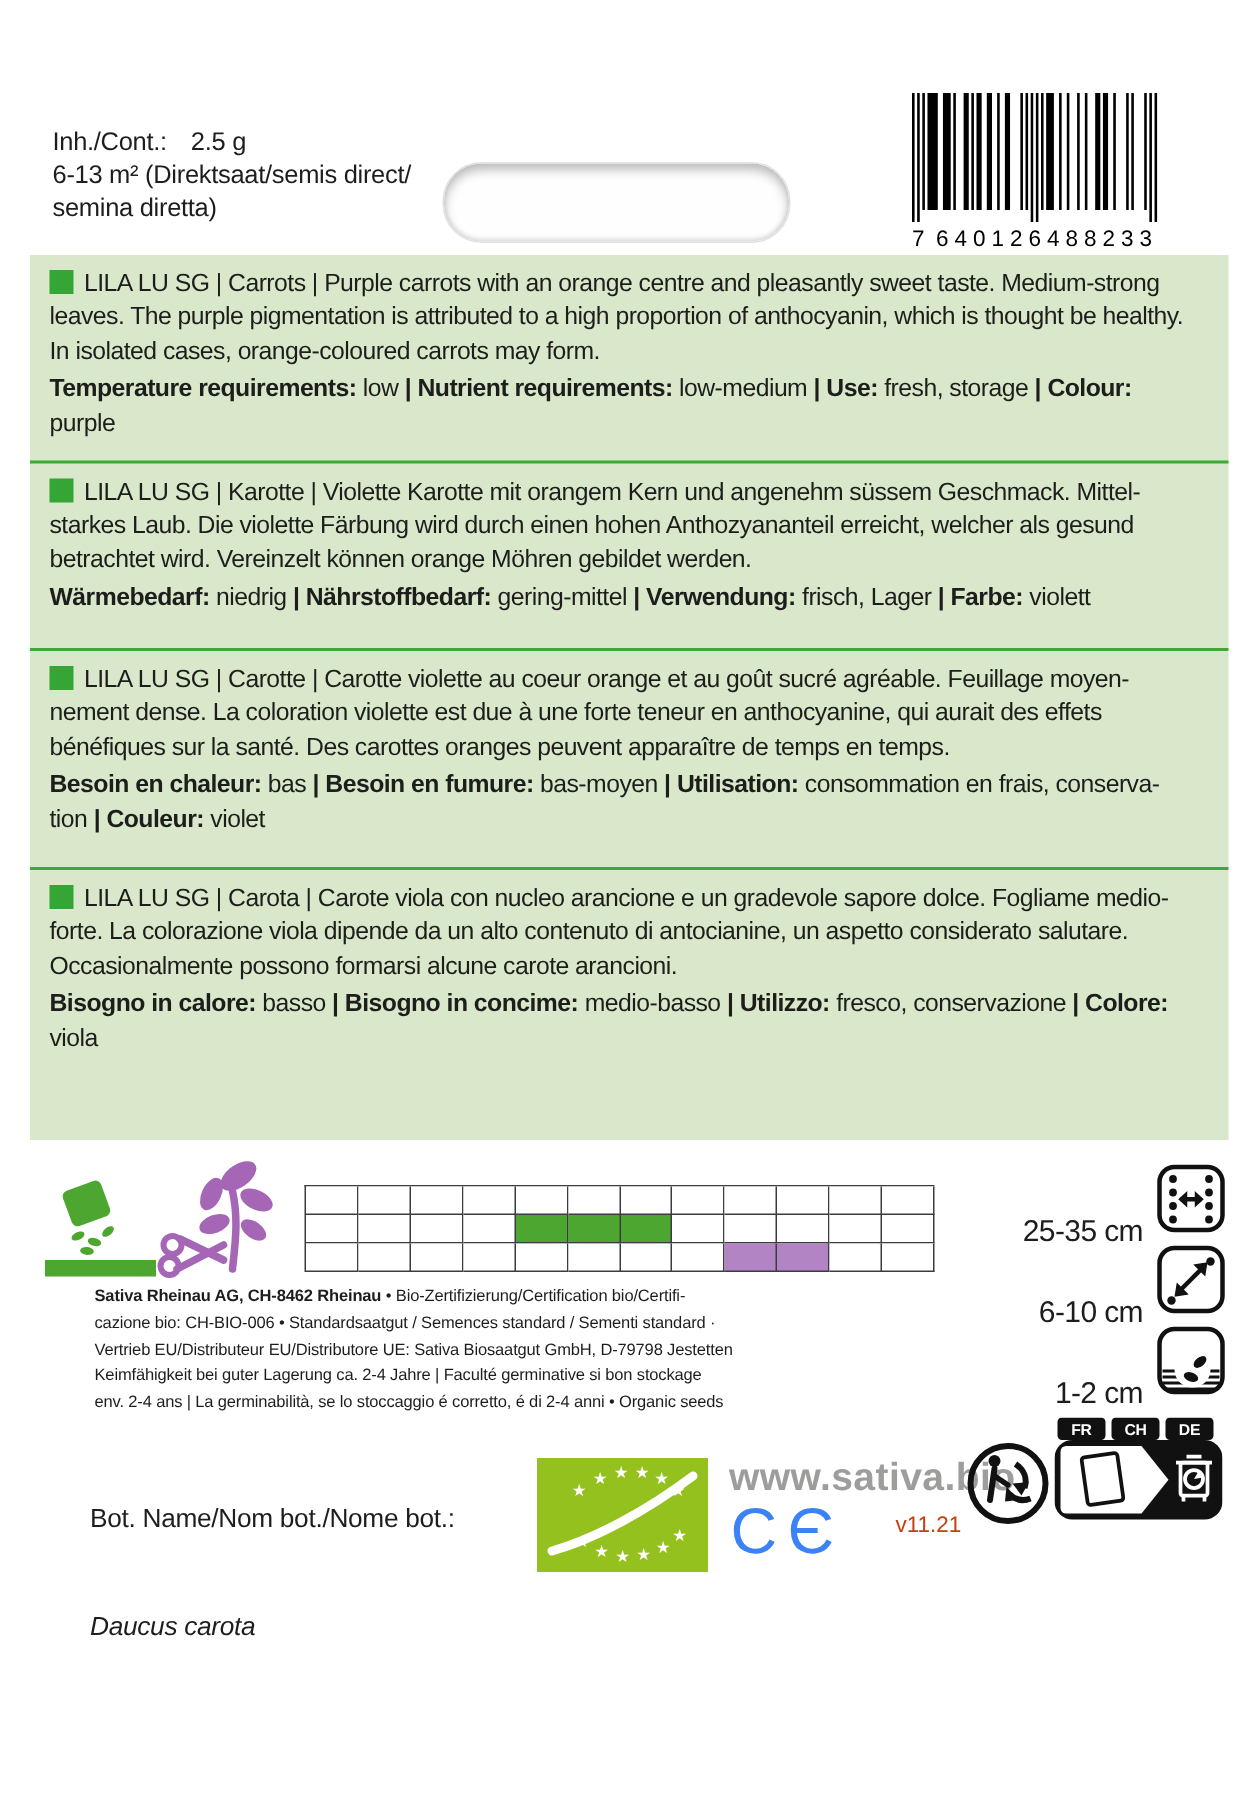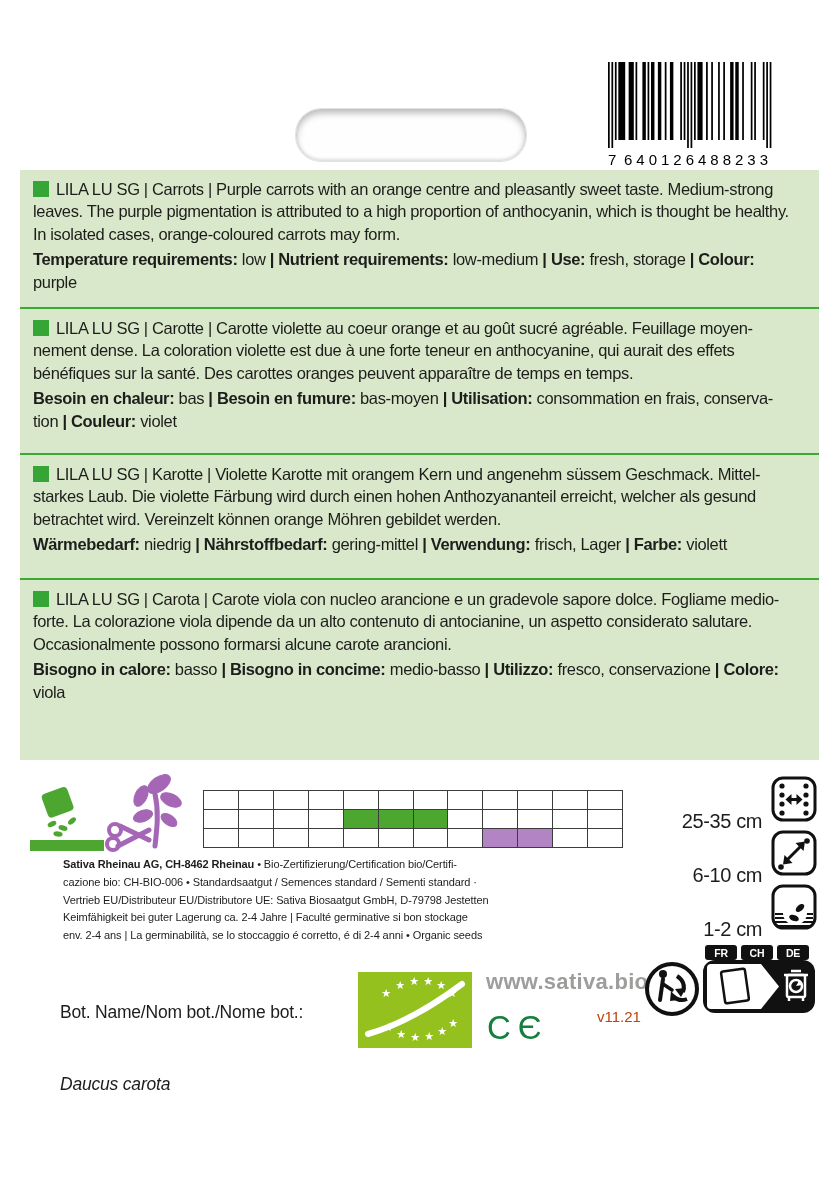--- a/index.html
+++ b/index.html
@@ -41,31 +41,38 @@
   
   .spacing{position:absolute;left:655px;top:776px;width:162px;display:flex;flex-direction:column;gap:8px;}
   .spacing-row{display:flex;align-items:center;justify-content:flex-end;height:46px;}
   .spacing-row .lbl{font-size:20px;margin-right:9px;letter-spacing:-0.4px;margin-top:45px;}
   
   .legal{position:absolute;left:22px;top:856px;width:628px;font-size:11px;line-height:17.8px;letter-spacing:-0.1px;margin-left:41px;}
   
   .botname{position:absolute;left:60px;top:1000px;font-size:17.5px;line-height:24px;}
   .botname .sci{font-style:italic;margin-top:48px;}
   .eu-logo{position:absolute;left:358px;top:972px;width:114px;height:76px;background:#95c11f;}
-  .website{position:absolute;left:486px;top:969px;font-size:22px;font-weight:bold;color:#9d9d9c;letter-spacing:0.3px;}
-  .ce-mark{position:absolute;left:487px;top:997px;font-size:33px;color:#15803d;letter-spacing:7px;margin-top:12px;}
+  .website{position:absolute;left:486px;top:969px;font-size:26px;font-weight:bold;color:#9d9d9c;letter-spacing:0.3px;}
+  .ce-mark{position:absolute;left:487px;top:997px;font-size:43px;color:#3b82f6;letter-spacing:7px;}
   .version{position:absolute;left:597px;top:1008px;font-size:15px;color:#c2410c;letter-spacing:0;}
   .triman{position:absolute;left:643px;top:960px;}
   .frchde{position:absolute;left:703px;top:945px;}
 </style>
 </head>
 <body>
 
 <div class="page">
 
+  <div class="inh">
+    <div>
+      <span>Inh./Cont.:</span><span class="val">2.5 g</span>
+    </div>
+    <div>6-13 m² (Direktsaat/semis direct/</div>
+    <div>semina diretta)</div>
+  </div>
 
   <div class="euro-slot"></div>
 
   <div class="barcode">
     <svg width="166" height="88">
         <rect x="0.00" y="0" width="1.72" height="86" fill="#000"></rect>
         <rect x="3.44" y="0" width="1.72" height="86" fill="#000"></rect>
         <rect x="6.88" y="0" width="1.72" height="78" fill="#000"></rect>
         <rect x="10.32" y="0" width="6.88" height="78" fill="#000"></rect>
         <rect x="20.64" y="0" width="5.16" height="78" fill="#000"></rect>
@@ -100,27 +107,27 @@
       <span class="g">640126</span>
       <span class="g">488233</span>
     </div>
   </div>
 
   <div class="panel">
     <div class="section s1">
       <p class="desc"><span class="bullet"></span><span>LILA LU SG | Carrots | Purple carrots with an orange centre and pleasantly sweet taste. Medium-strong leaves. The purple pigmentation is attributed to a high proportion of anthocyanin, which is thought be healthy. In isolated cases, orange-coloured carrots may form.</span></p>
       <p class="specs"><b>Temperature requirements:</b><span> low</span><b> | </b><b>Nutrient requirements:</b><span> low-medium</span><b> | </b><b>Use:</b><span> fresh, storage</span><b> | </b><b>Colour:</b><span> purple</span></p>
     </div>
+    <div class="section s2">
+      <p class="desc"><span class="bullet"></span><span>LILA LU SG | Karotte | Violette Karotte mit orangem Kern und angenehm süssem Geschmack. Mittel-starkes Laub. Die violette Färbung wird durch einen hohen Anthozyananteil erreicht, welcher als gesund betrachtet wird. Vereinzelt können orange Möhren gebildet werden.</span></p>
+      <p class="specs"><b>Wärmebedarf:</b><span> niedrig</span><b> | </b><b>Nährstoffbedarf:</b><span> gering-mittel</span><b> | </b><b>Verwendung:</b><span> frisch, Lager</span><b> | </b><b>Farbe:</b><span> violett</span></p>
+    </div>
     <div class="section s3">
       <p class="desc"><span class="bullet"></span><span>LILA LU SG | Carotte | Carotte violette au coeur orange et au goût sucré agréable. Feuillage moyen-nement dense. La coloration violette est due à une forte teneur en anthocyanine, qui aurait des effets bénéfiques sur la santé. Des carottes oranges peuvent apparaître de temps en temps.</span></p>
       <p class="specs"><b>Besoin en chaleur:</b><span> bas</span><b> | </b><b>Besoin en fumure:</b><span> bas-moyen</span><b> | </b><b>Utilisation:</b><span> consommation en frais, conserva­tion</span><b> | </b><b>Couleur:</b><span> violet</span></p>
-    </div>
-    <div class="section s2">
-      <p class="desc"><span class="bullet"></span><span>LILA LU SG | Karotte | Violette Karotte mit orangem Kern und angenehm süssem Geschmack. Mittel-starkes Laub. Die violette Färbung wird durch einen hohen Anthozyananteil erreicht, welcher als gesund betrachtet wird. Vereinzelt können orange Möhren gebildet werden.</span></p>
-      <p class="specs"><b>Wärmebedarf:</b><span> niedrig</span><b> | </b><b>Nährstoffbedarf:</b><span> gering-mittel</span><b> | </b><b>Verwendung:</b><span> frisch, Lager</span><b> | </b><b>Farbe:</b><span> violett</span></p>
     </div>
     <div class="section s4">
       <p class="desc"><span class="bullet"></span><span>LILA LU SG | Carota | Carote viola con nucleo arancione e un gradevole sapore dolce. Fogliame medio-forte. La colorazione viola dipende da un alto contenuto di antocianine, un aspetto considerato salutare. Occasionalmente possono formarsi alcune carote arancioni.</span></p>
       <p class="specs"><b>Bisogno in calore:</b><span> basso</span><b> | </b><b>Bisogno in concime:</b><span> medio-basso</span><b> | </b><b>Utilizzo:</b><span> fresco, conservazione</span><b> | </b><b>Colore:</b><span> viola</span></p>
     </div>
   </div>
 
   <svg class="sow-icon" width="78" height="66" viewBox="0 0 78 66">
     <rect x="14" y="4" width="27" height="25" rx="4" transform="rotate(-20 27 16)" fill="#4ca630"></rect>
     <ellipse cx="22" cy="38" rx="4.6" ry="2.6" transform="rotate(-25 22 38)" fill="#4ca630"></ellipse>

